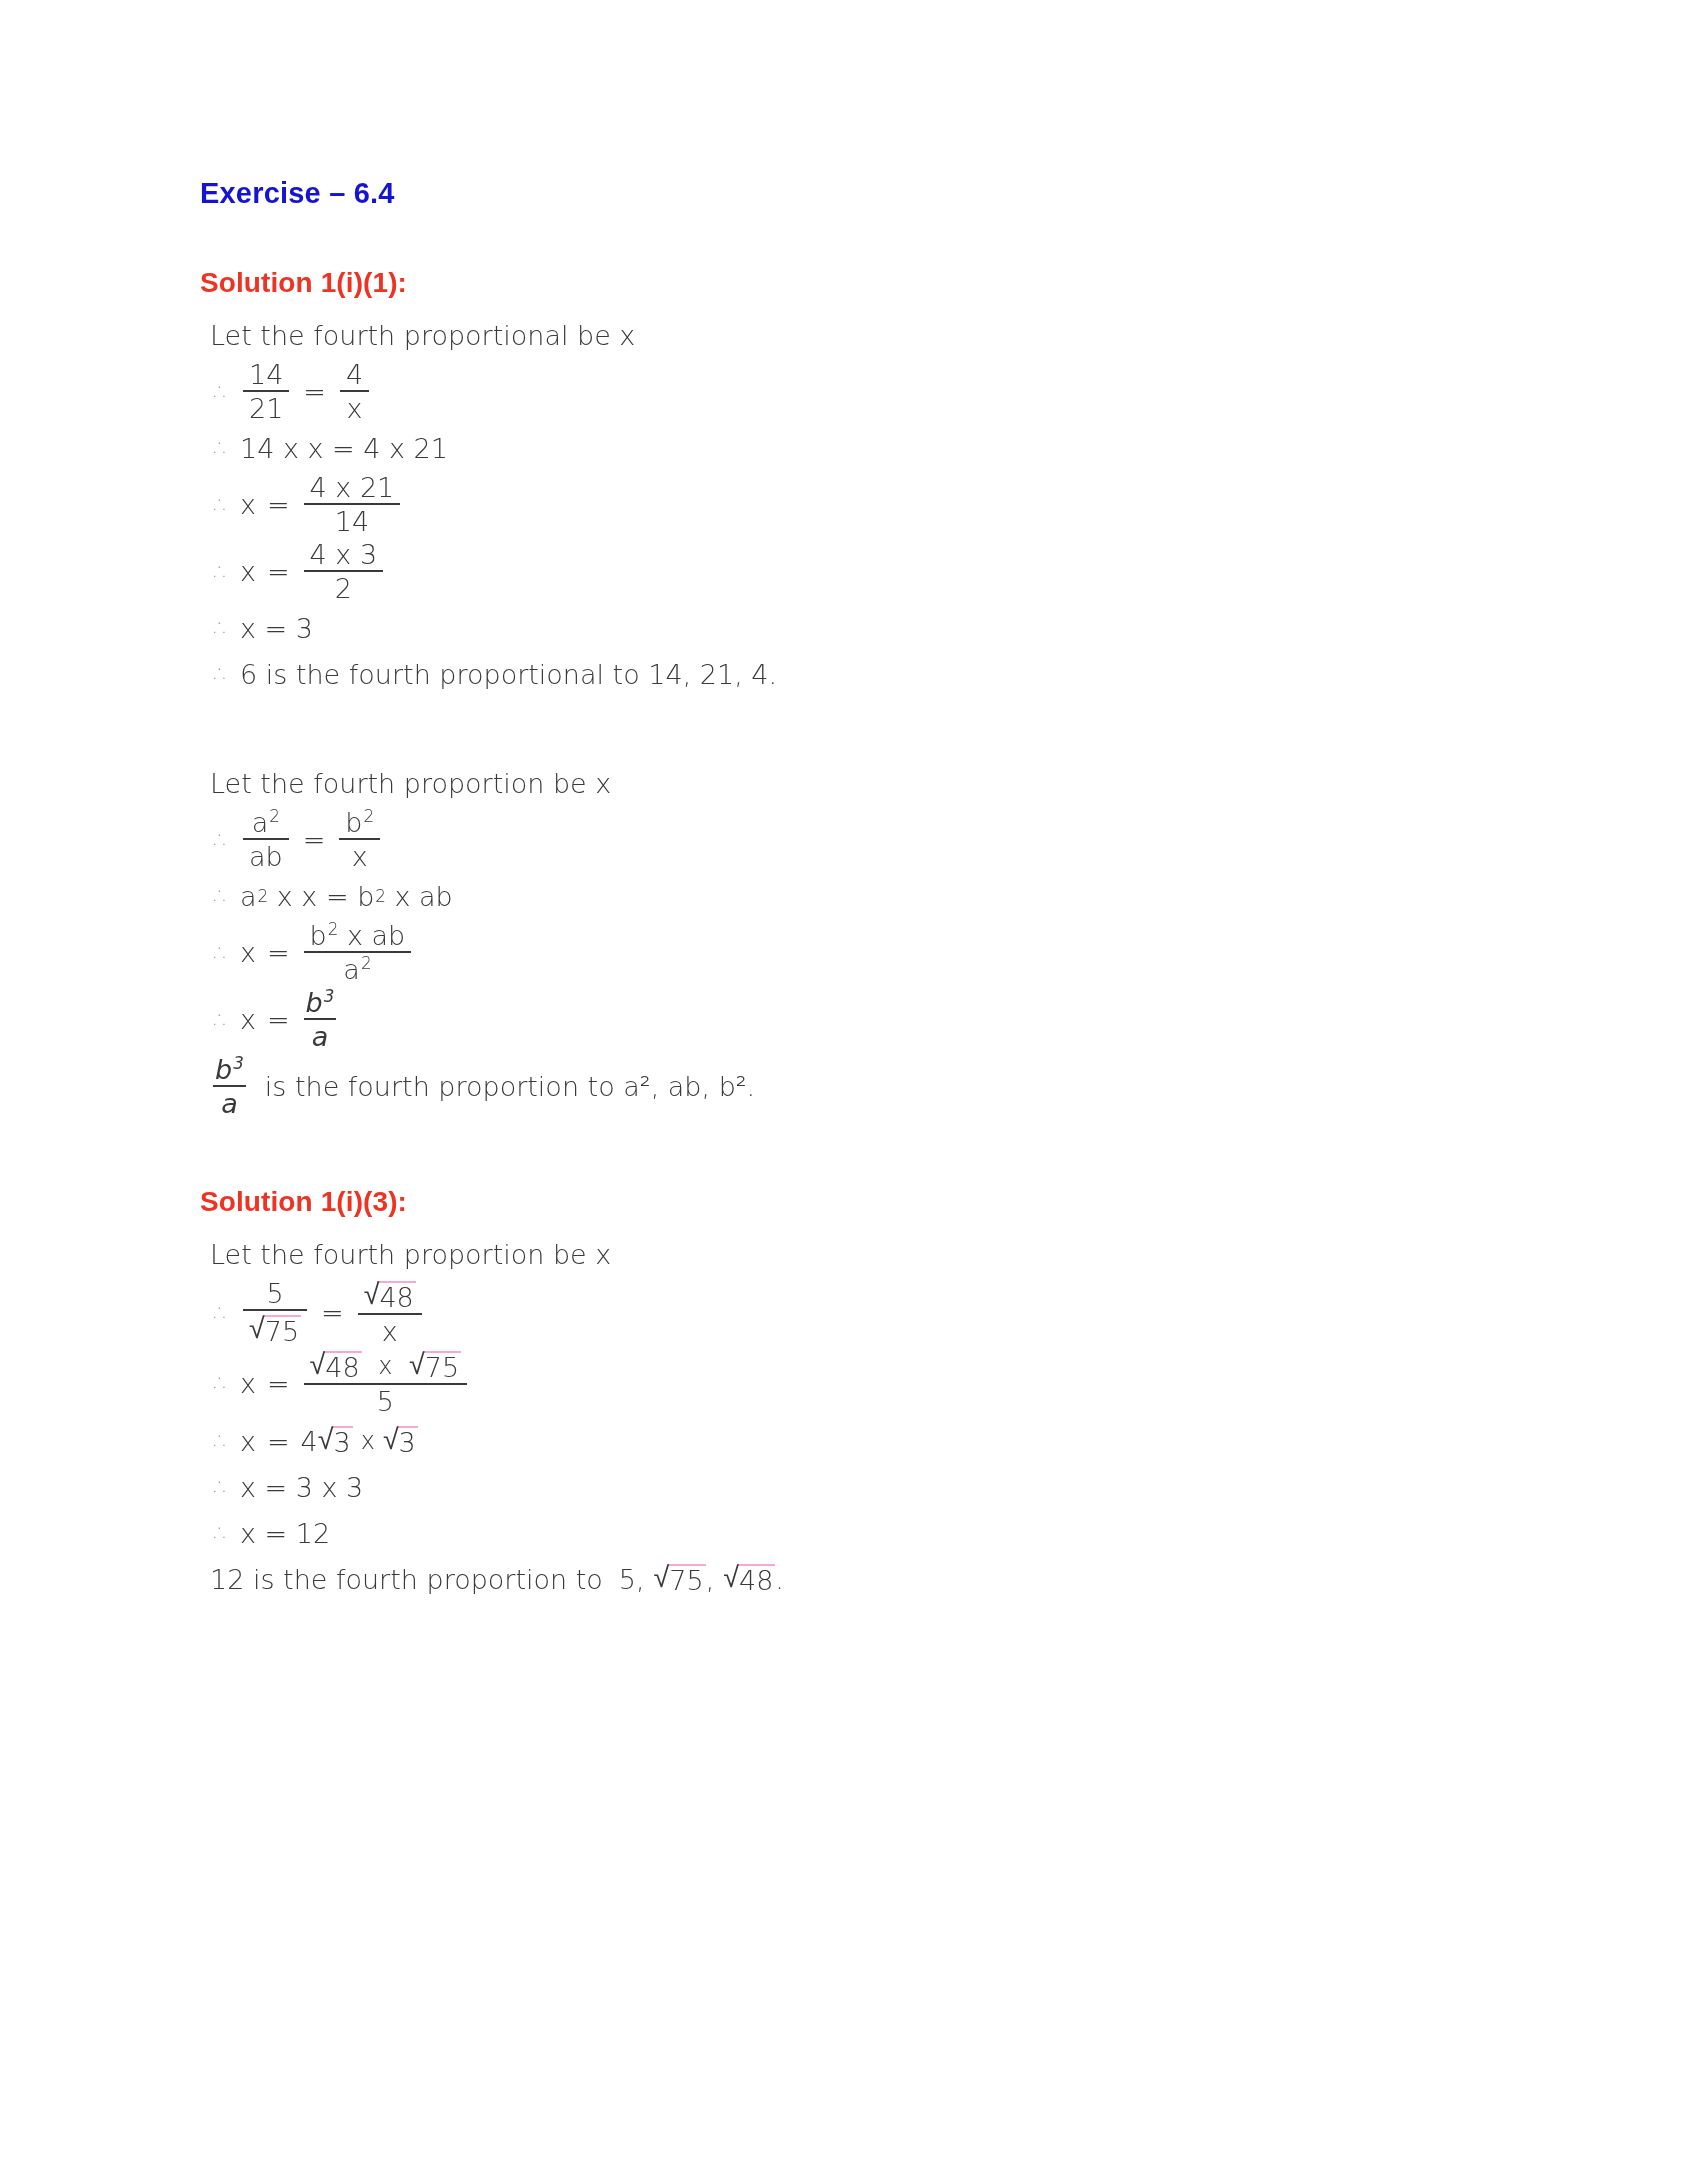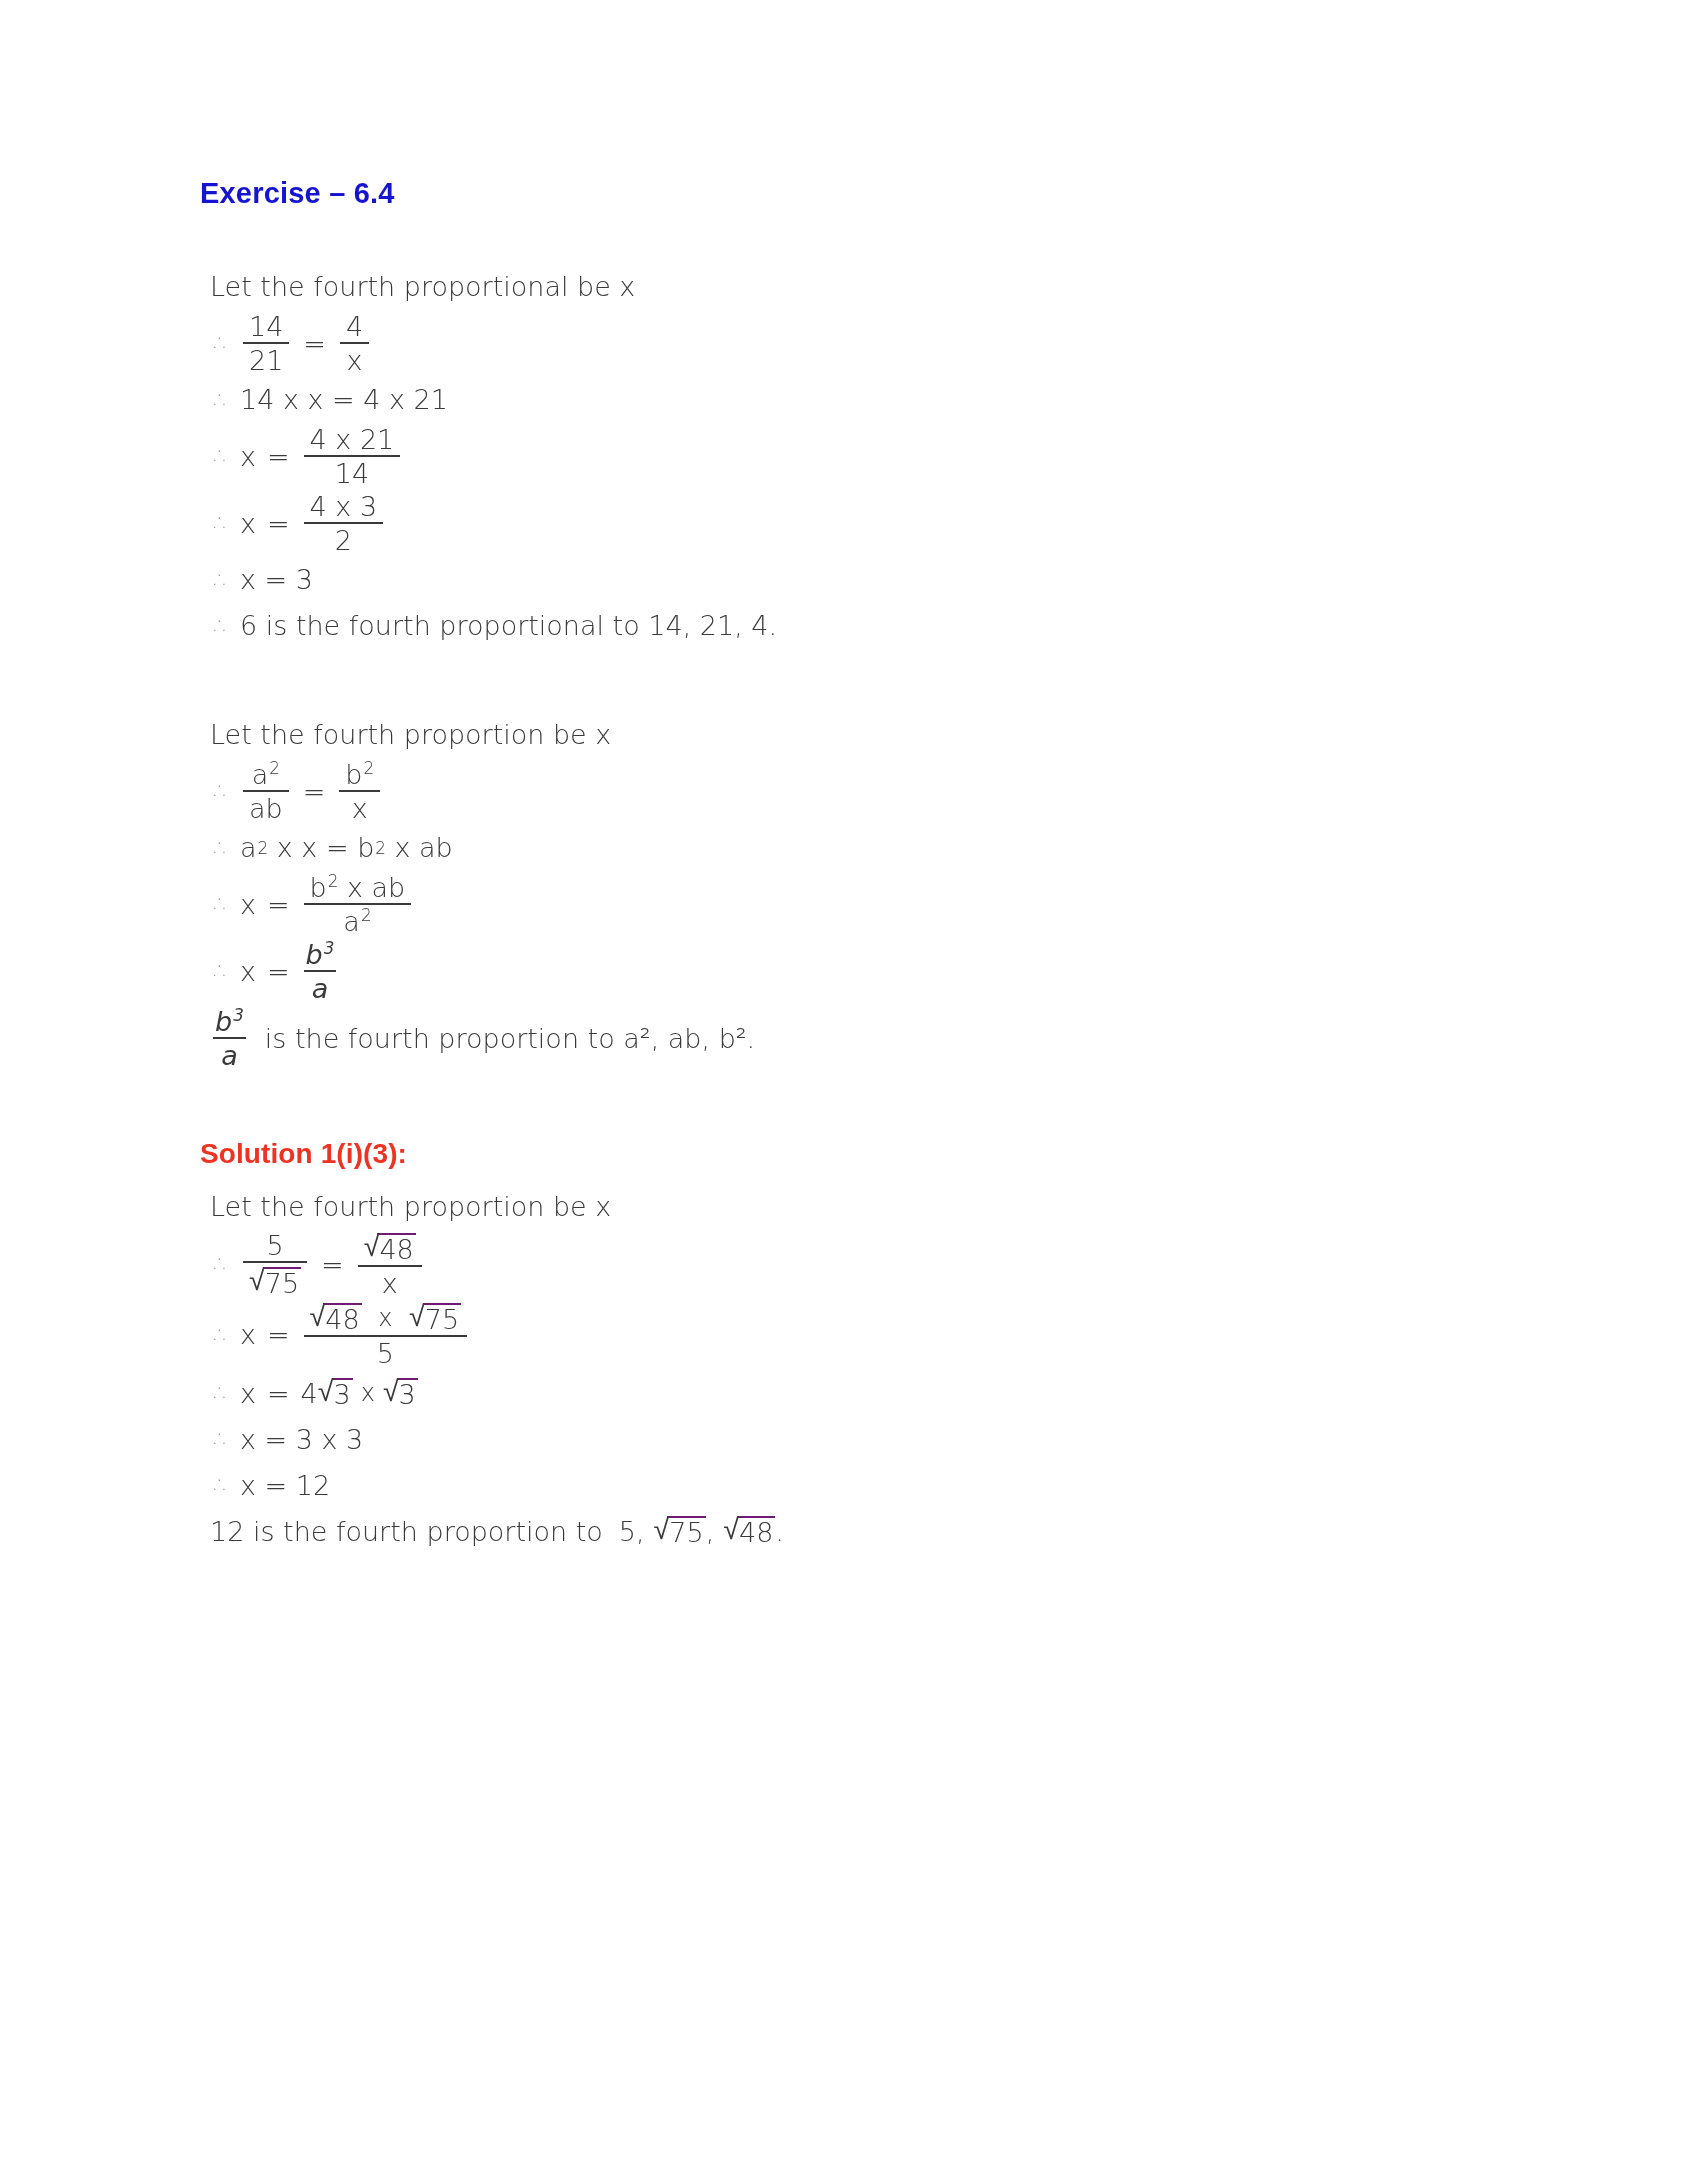--- a/index.html
+++ b/index.html
@@ -144,33 +144,34 @@
   }
   .sqrt .radical {
     display: inline-block;
     font-size: 1.06em;
     margin-right: -2px;
     position: relative;
     top: -1px;
   }
   .sqrt .radicand {
     display: inline-block;
-    border-top: 2px solid #701a75;
+    border-top: 2px solid #f9a8d4;
     padding: 1px 2px 0 2px;
   }
 </style>
 </head>
 <body>
 
 <div class="page">
   <div class="content">
 
     <div class="exercise-title">Exercise – 6.4</div>
 
     <div class="solution-section">
+      <div class="solution-title">Solution 1(i)(1):</div>
 
       <div class="math-block">
 
         <div class="mline">
           <span class="no-sym"></span>
           <span class="txt">Let the fourth proportional be x</span>
         </div>
 
         <div class="mline tall">
           <span class="therefore">∴</span>

